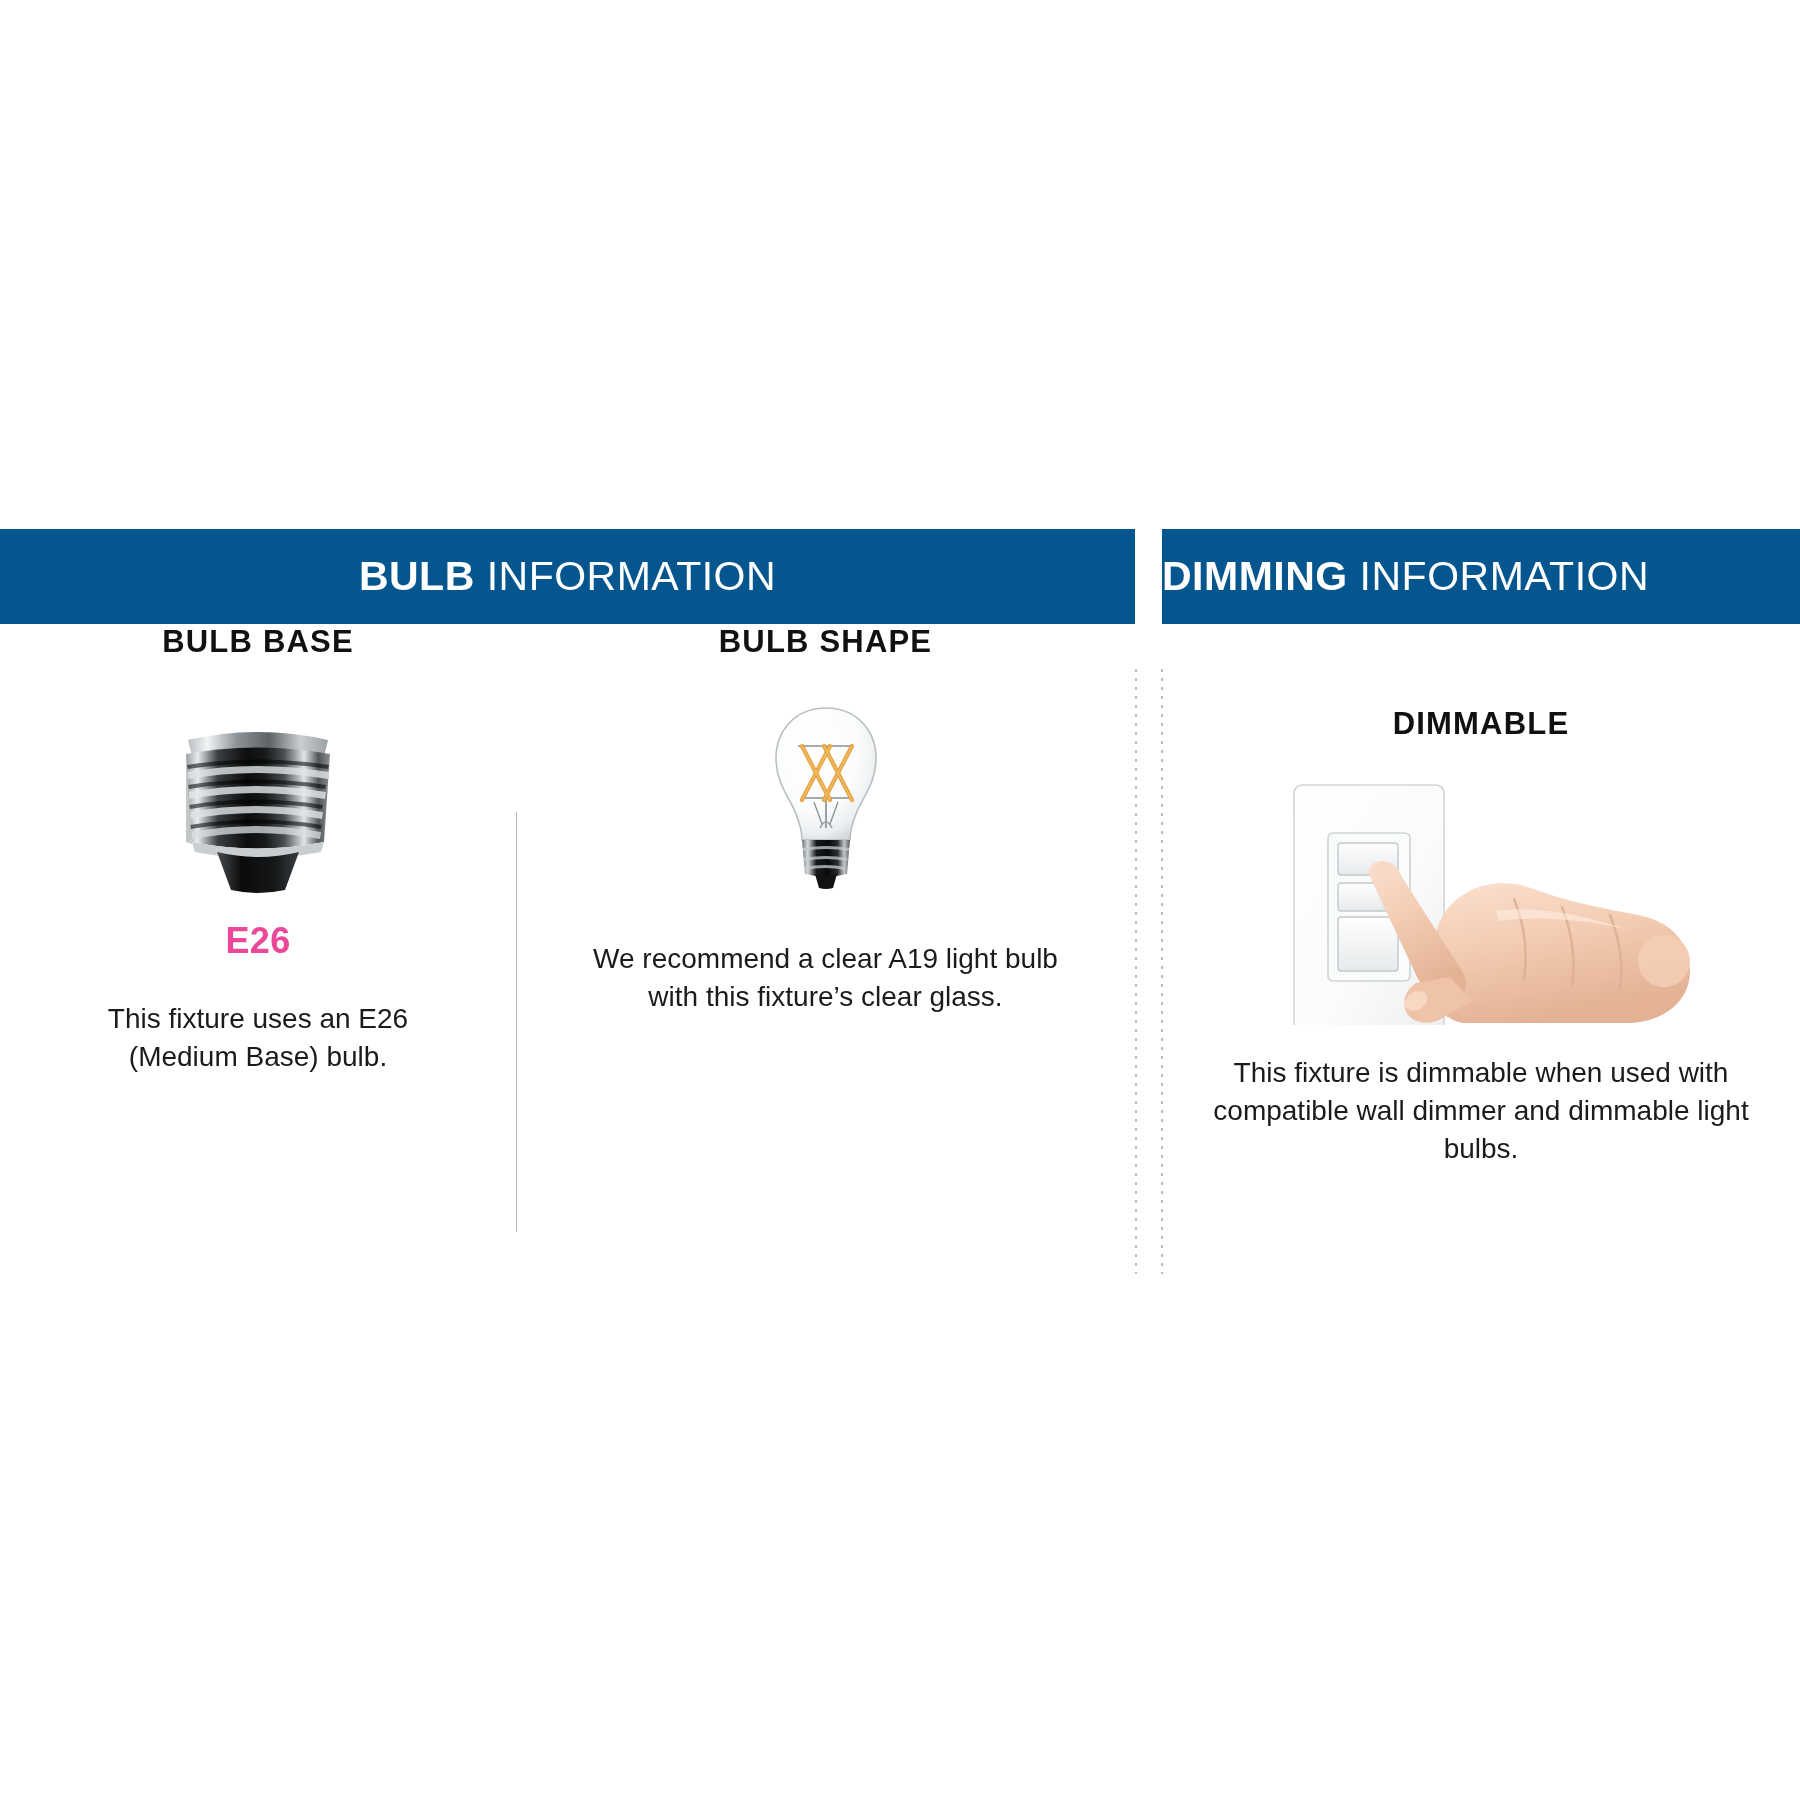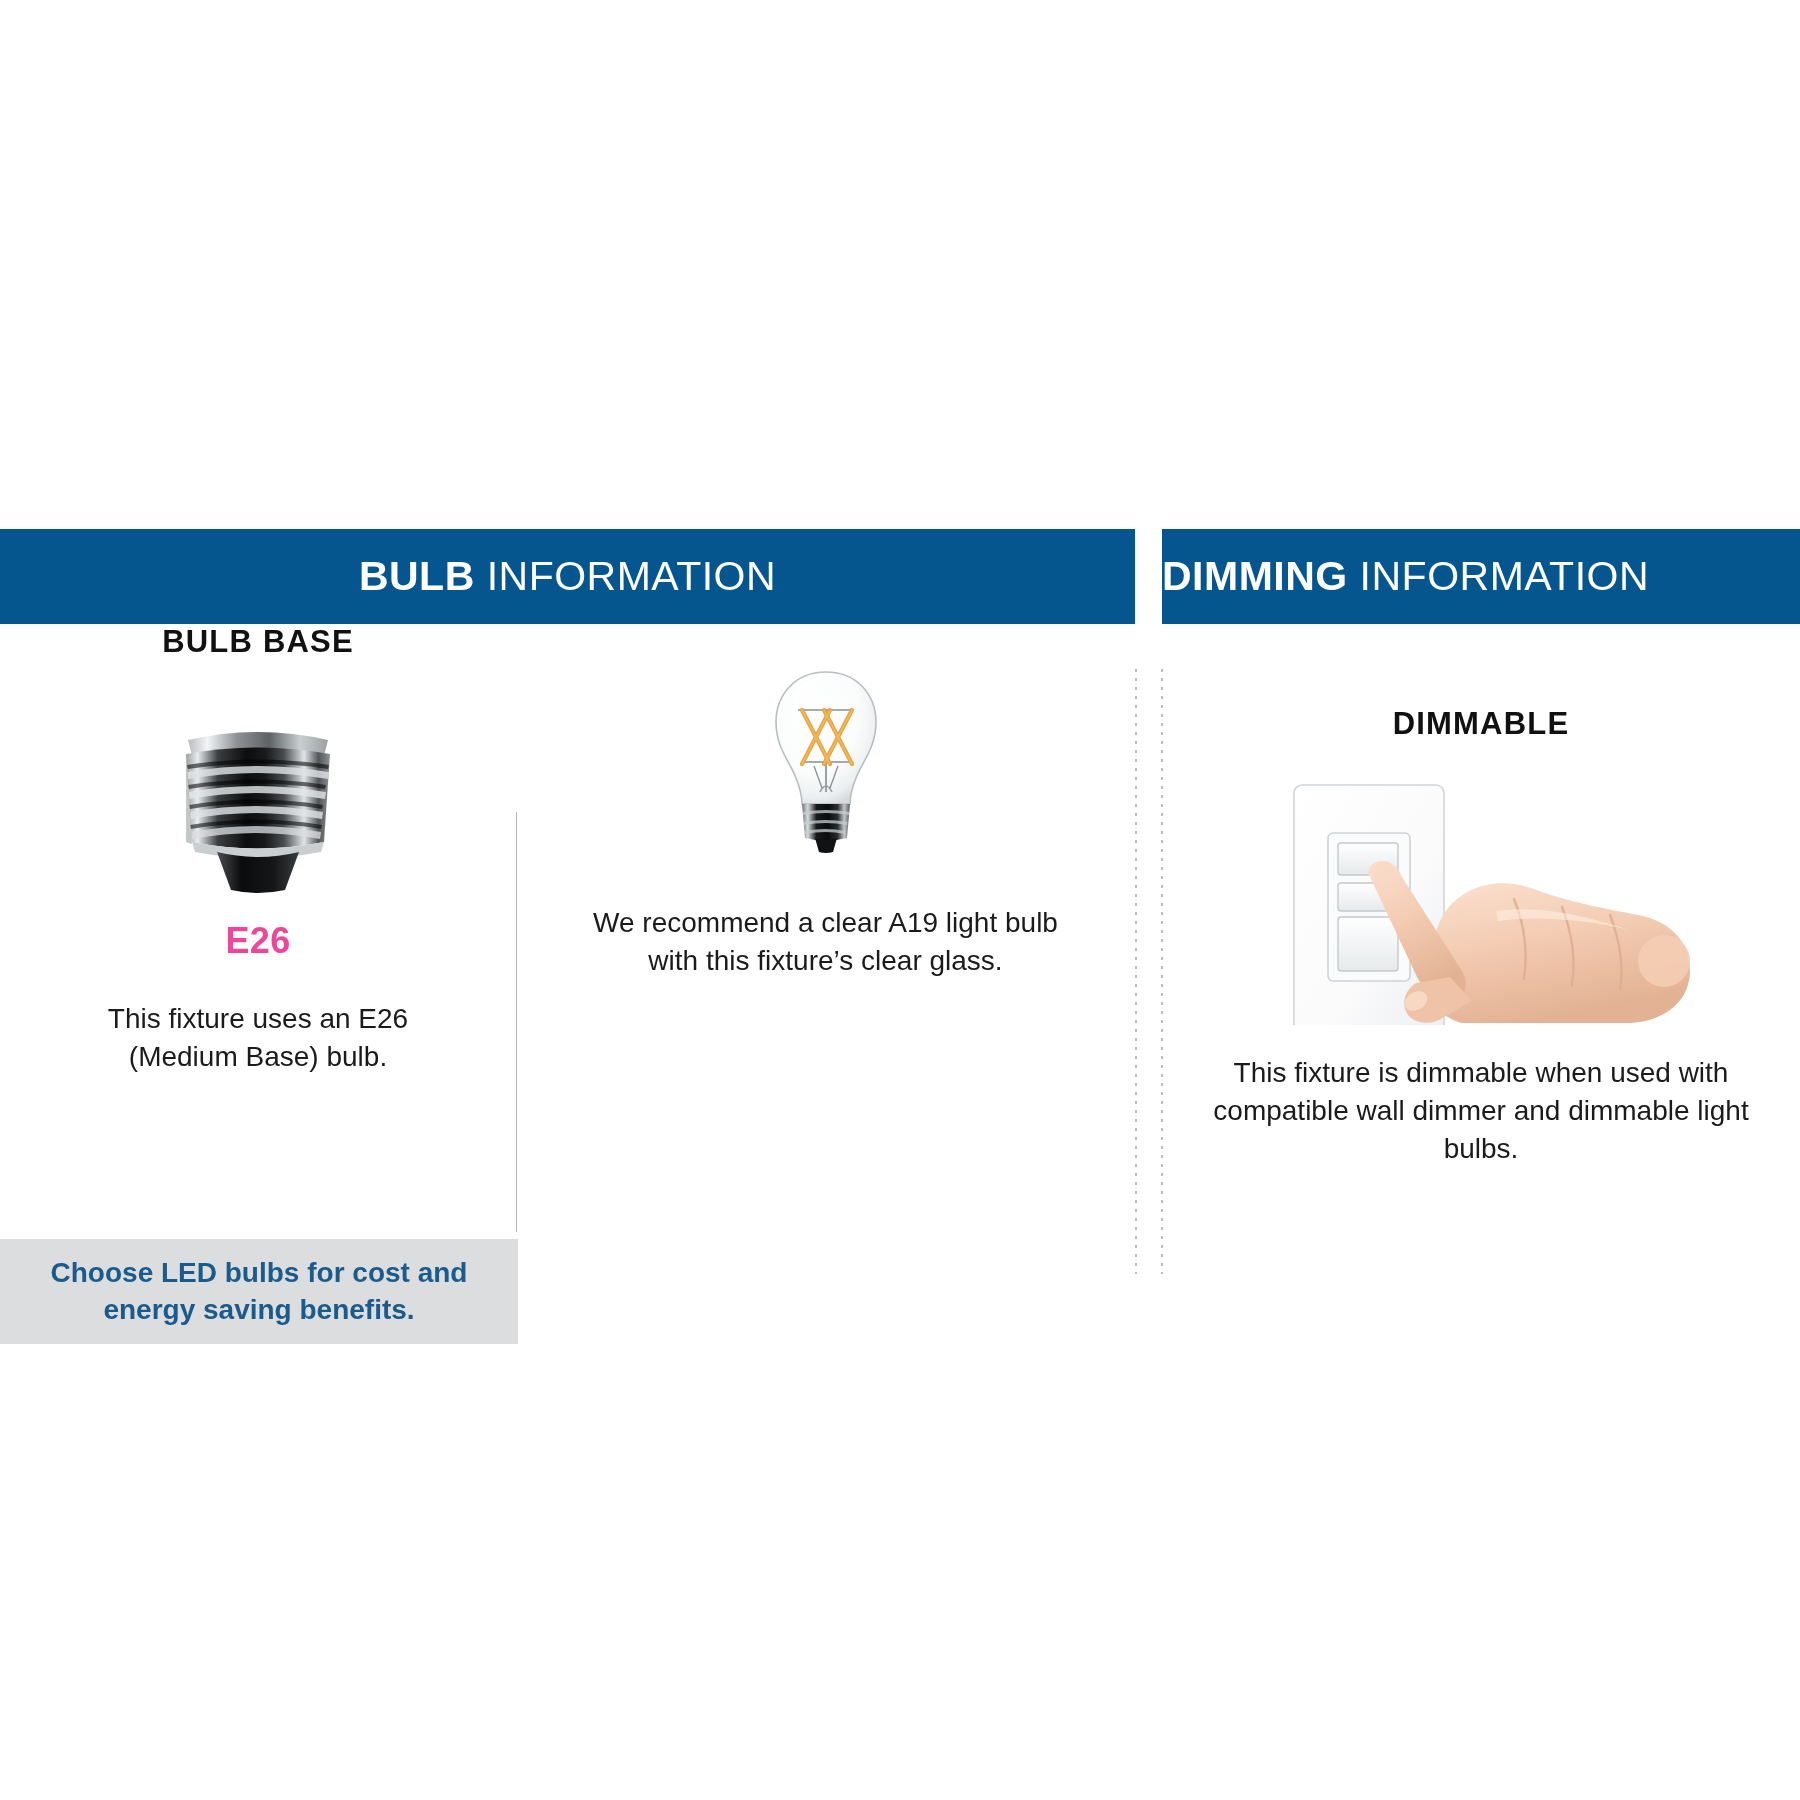--- a/index.html
+++ b/index.html
@@ -238,20 +238,21 @@
 
             <path d="M31 58 q4 50 6 90 l-6 -2 z" fill="#7d8285" opacity="0.45"></path>
           </svg>
         </div>
 
         <div class="col-value">E26</div>
         <div class="col-desc">This fixture uses an E26 (Medium Base) bulb.</div>
       </div>
 
       <div class="col" id="col-shape">
+        <div class="col-heading">BULB SHAPE</div>
 
         <div class="img-slot">
 
           <svg width="128" height="200" viewBox="0 0 128 200">
             <defs>
               <radialGradient id="glassGrad" cx="38%" cy="32%" r="72%">
                 <stop offset="0%" stop-color="#ffffff"></stop>
                 <stop offset="62%" stop-color="#fbfcfc"></stop>
                 <stop offset="88%" stop-color="#eceff1"></stop>
                 <stop offset="100%" stop-color="#d6dadd"></stop>
@@ -307,23 +308,20 @@
 
             <path d="M53 172 q11 4 22 0 l-4 14 q-7 2 -14 0 z" fill="#101213"></path>
 
             <path d="M30 34 q10 -20 30 -24 q-22 10 -26 30 z" fill="#ffffff" opacity="0.9"></path>
           </svg>
         </div>
 
         <div class="col-desc">We recommend a clear A19 light bulb with this fixture’s clear glass.</div>
       </div>
 
-      <div id="led-callout">
-        <div class="led-text">Choose LED bulbs for cost and energy saving benefits.</div>
-      </div>
 
     </div>
   </div>
 
   <div class="panel" id="dimming-panel">
 
     <div class="panel-header">
       <div class="panel-title"><span class="strong">DIMMING</span> <span>INFORMATION</span></div>
     </div>
 

